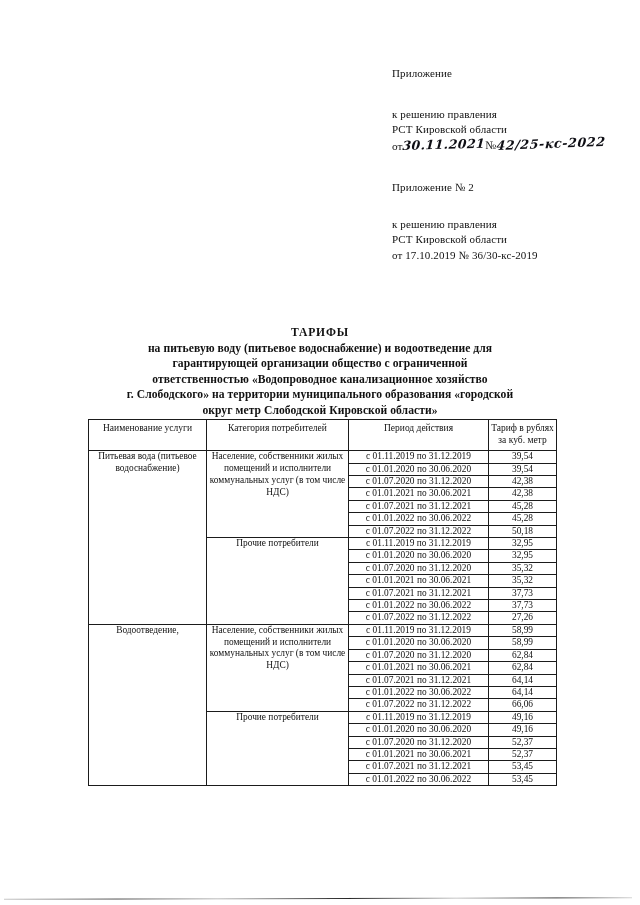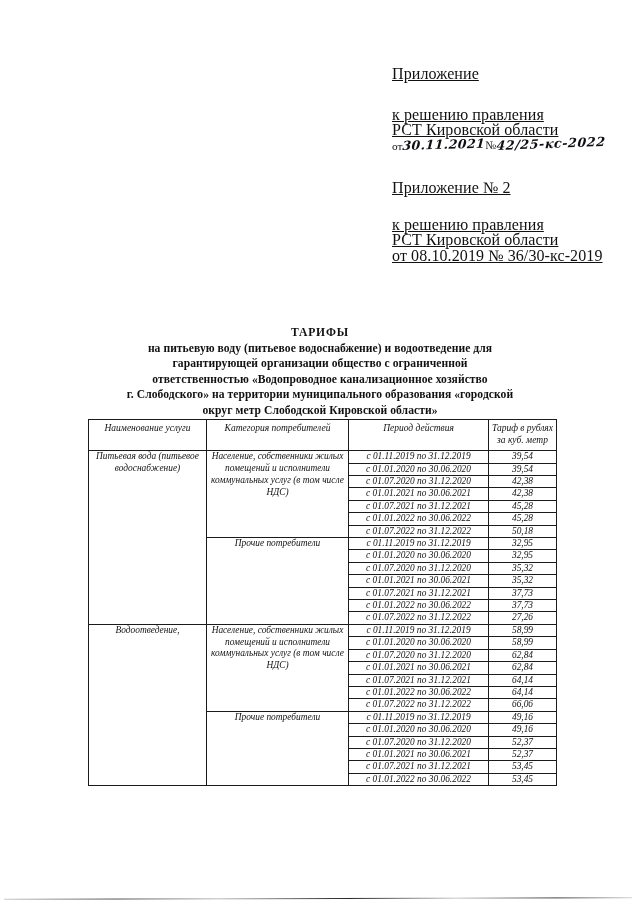--- a/index.html
+++ b/index.html
@@ -24,25 +24,24 @@
   }
 
   
   .hdr-zone {
     position: absolute;
     left: 392px;
     top: 66px;
     width: 240px;
   }
   .hdr-line {
-    font-size: 16px;
+    font-size: 11px;
     line-height: 15.2px;
     white-space: nowrap;
     letter-spacing: .1px;
-    text-decoration: underline;
   }
   .hdr-gap-lg { height: 26px; }
   .hdr-gap-md { height: 22px; }
 
   .hand-row {
     display: flex;
     align-items: baseline;
     gap: 0;
     white-space: nowrap;
     font-size: 11.3px;
@@ -90,21 +89,20 @@
   }
   .title-main { letter-spacing: .8px; }
   .title-line { letter-spacing: .05px; }
 
   
   .tbl-wrap {
     position: absolute;
     left: 88px;
     top: 419px;
     width: 468px;
-    font-style: italic;
   }
   table.tariffs {
     border-collapse: collapse;
     width: 100%;
     table-layout: fixed;
     font-size: 9.4px;
     line-height: 11.4px;
   }
   table.tariffs th,
   table.tariffs td {
@@ -180,21 +178,21 @@
       <span class="nosign">№</span>
       <span class="hand-num">42/25-кс-2022</span>
     </div>
   </div>
 
   <div class="hdr-zone" style="top:180px;">
     <div class="hdr-line">Приложение  № 2</div>
     <div class="hdr-gap-md"></div>
     <div class="hdr-line">к решению правления</div>
     <div class="hdr-line">РСТ Кировской области</div>
-    <div class="hdr-line">от 08.10.2019 № 36/30-кс-2019</div>
+    <div class="hdr-line">от 17.10.2019 № 36/30-кс-2019</div>
   </div>
 
   <div class="title-zone">
     <div class="title-main">ТАРИФЫ</div>
     <div class="title-line">на питьевую воду (питьевое водоснабжение) и водоотведение для</div>
     <div class="title-line">гарантирующей организации общество с ограниченной</div>
     <div class="title-line">ответственностью «Водопроводное канализационное хозяйство</div>
     <div class="title-line">г. Слободского» на территории муниципального образования «городской</div>
     <div class="title-line">округ метр Слободской Кировской области»</div>
   </div>

